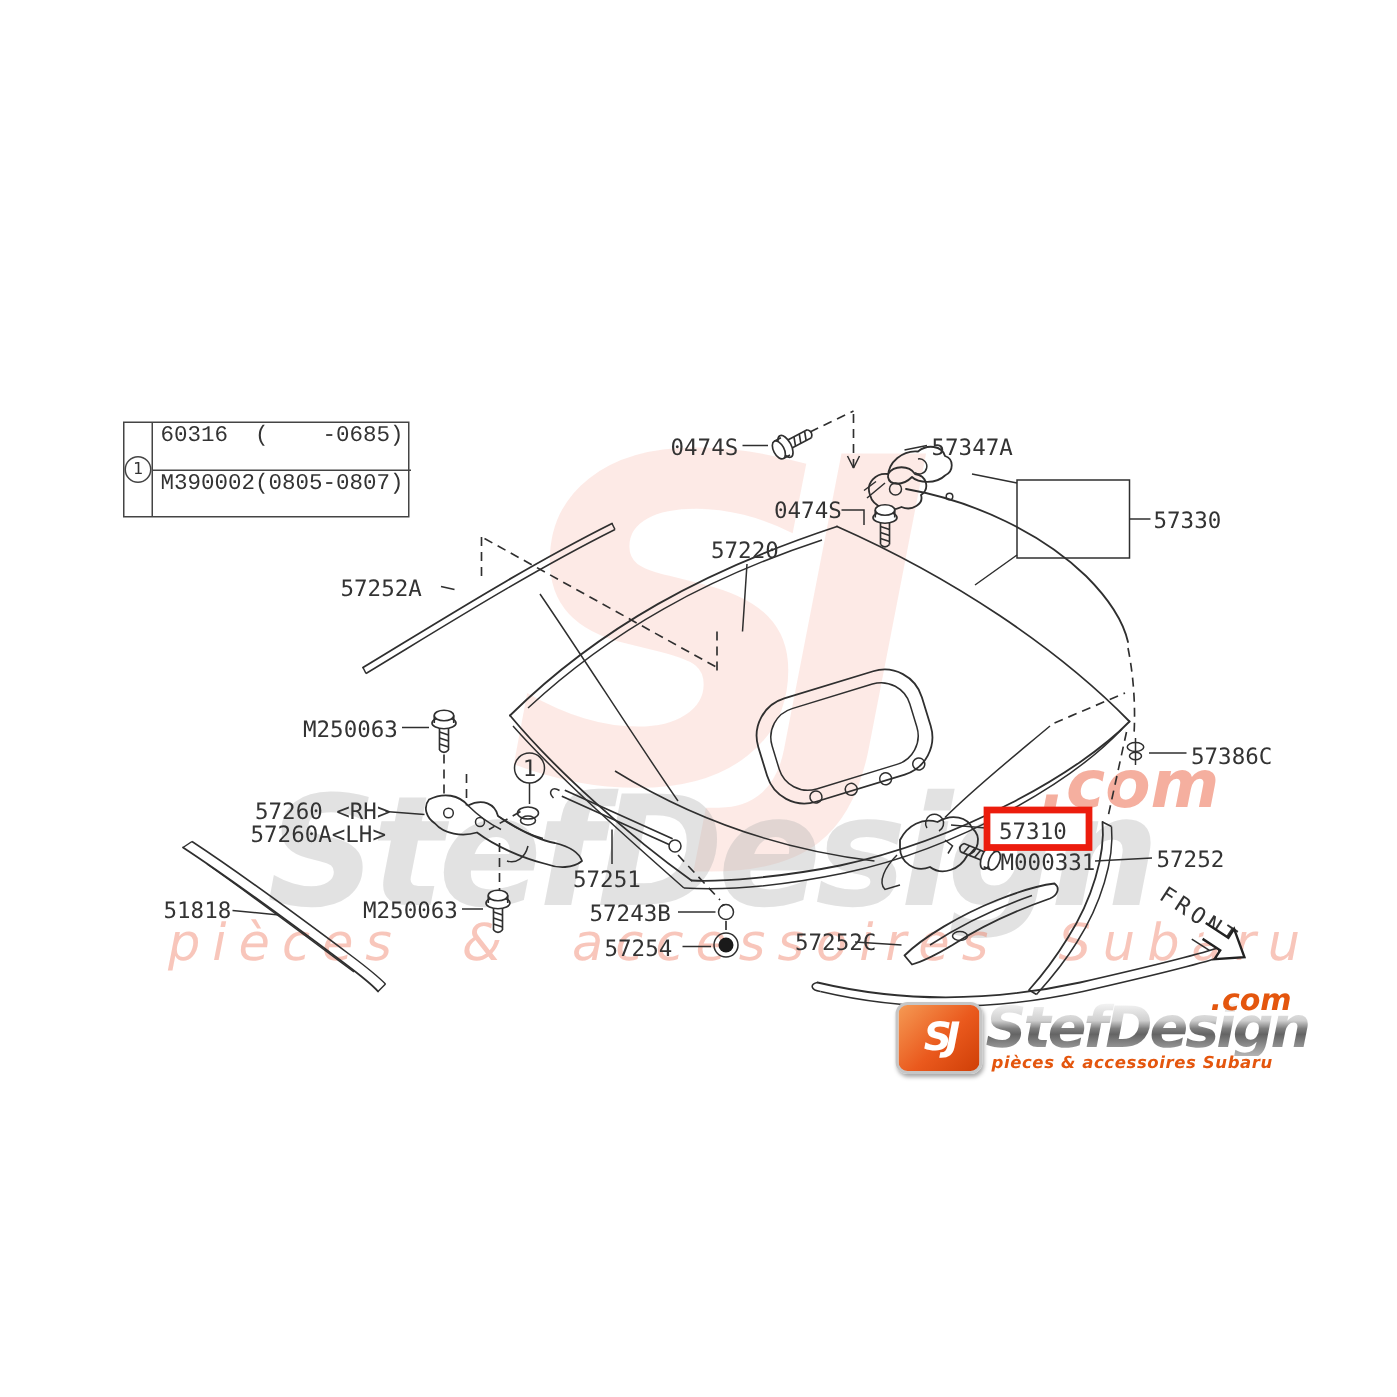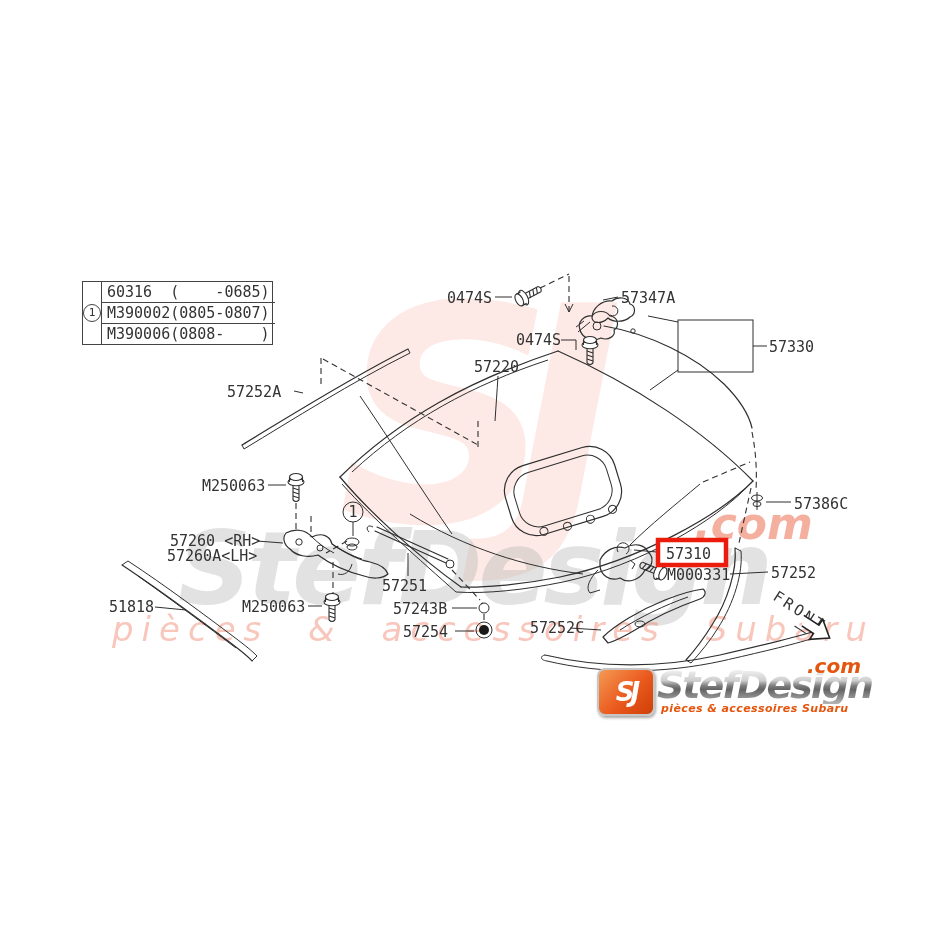--- a/index.html
+++ b/index.html
@@ -22,22 +22,22 @@
   .dash{fill:none;stroke:#2f2f2f;stroke-width:1.1;stroke-dasharray:6 4;}
   .dlabel{font:15px "DejaVu Sans Mono",monospace;fill:#333;}
   
   .parts-table{position:absolute;left:82px;top:281px;width:189px;height:62px;
     border:1.5px solid #444;display:flex;background:#fff;font-size:15px;color:#333;}
   .pt-badge-cell{width:22px;border-right:1.5px solid #444;display:flex;
     align-items:center;justify-content:center;}
   .circle-badge{width:16px;height:16px;border:1.3px solid #444;border-radius:50%;
     font-size:11px;line-height:15px;text-align:center;display:block;}
   .pt-rows{flex:1;display:flex;flex-direction:column;}
-  .pt-row{flex:1;display:flex;justify-content:space-between;align-items:center;
-    padding:0 5px;border-top:1.3px solid #444;white-space:pre;}
+  .pt-row{flex:1;display:flex;justify-content:space-between;align-items:flex-start;
+    padding:0 5px;border-top:1.3px solid #444;white-space:pre;font-family:Liberation Mono, monospace;}
   .pt-row:first-child{border-top:none;}
   
   .logo{position:absolute;left:595px;top:656px;width:280px;height:64px;}
   .logo-tile{position:absolute;left:2px;top:12px;width:54px;height:44px;border-radius:8px;
     background:linear-gradient(135deg,#f59a54 0%,#ea591d 55%,#cf3f07 100%);
     border:2px solid #c6c6c6;box-shadow:1px 2px 3px rgba(0,0,0,0.35);
     color:#fff;font:bold italic 26px "DejaVu Sans",sans-serif;
     display:flex;align-items:center;justify-content:center;letter-spacing:-4px;}
   .logo-name{position:absolute;left:62px;top:10px;font:bold italic 38px "DejaVu Sans",sans-serif;
     letter-spacing:-2px;background:linear-gradient(180deg,#fdfdfd 0%,#cfcfcf 38%,#7e7e7e 52%,#646464 62%,#b5b5b5 100%);
@@ -253,24 +253,20 @@
     </div>
     <div class="pt-rows">
       <div class="pt-row">
         <span>60316</span>
         <span>(    -0685)</span>
       </div>
       <div class="pt-row">
         <span>M390002</span>
         <span>(0805-0807)</span>
       </div>
-      <div class="pt-row">
-        <span>M390006</span>
-        <span>(0808-    )</span>
-      </div>
     </div>
   </div>
 
   <div class="logo">
     <div class="logo-tile">SJ</div>
     <div class="logo-name">StefDesign</div>
     <div class="logo-tld">.com</div>
     <div class="logo-tag">pièces &amp; accessoires Subaru</div>
   </div>
 

